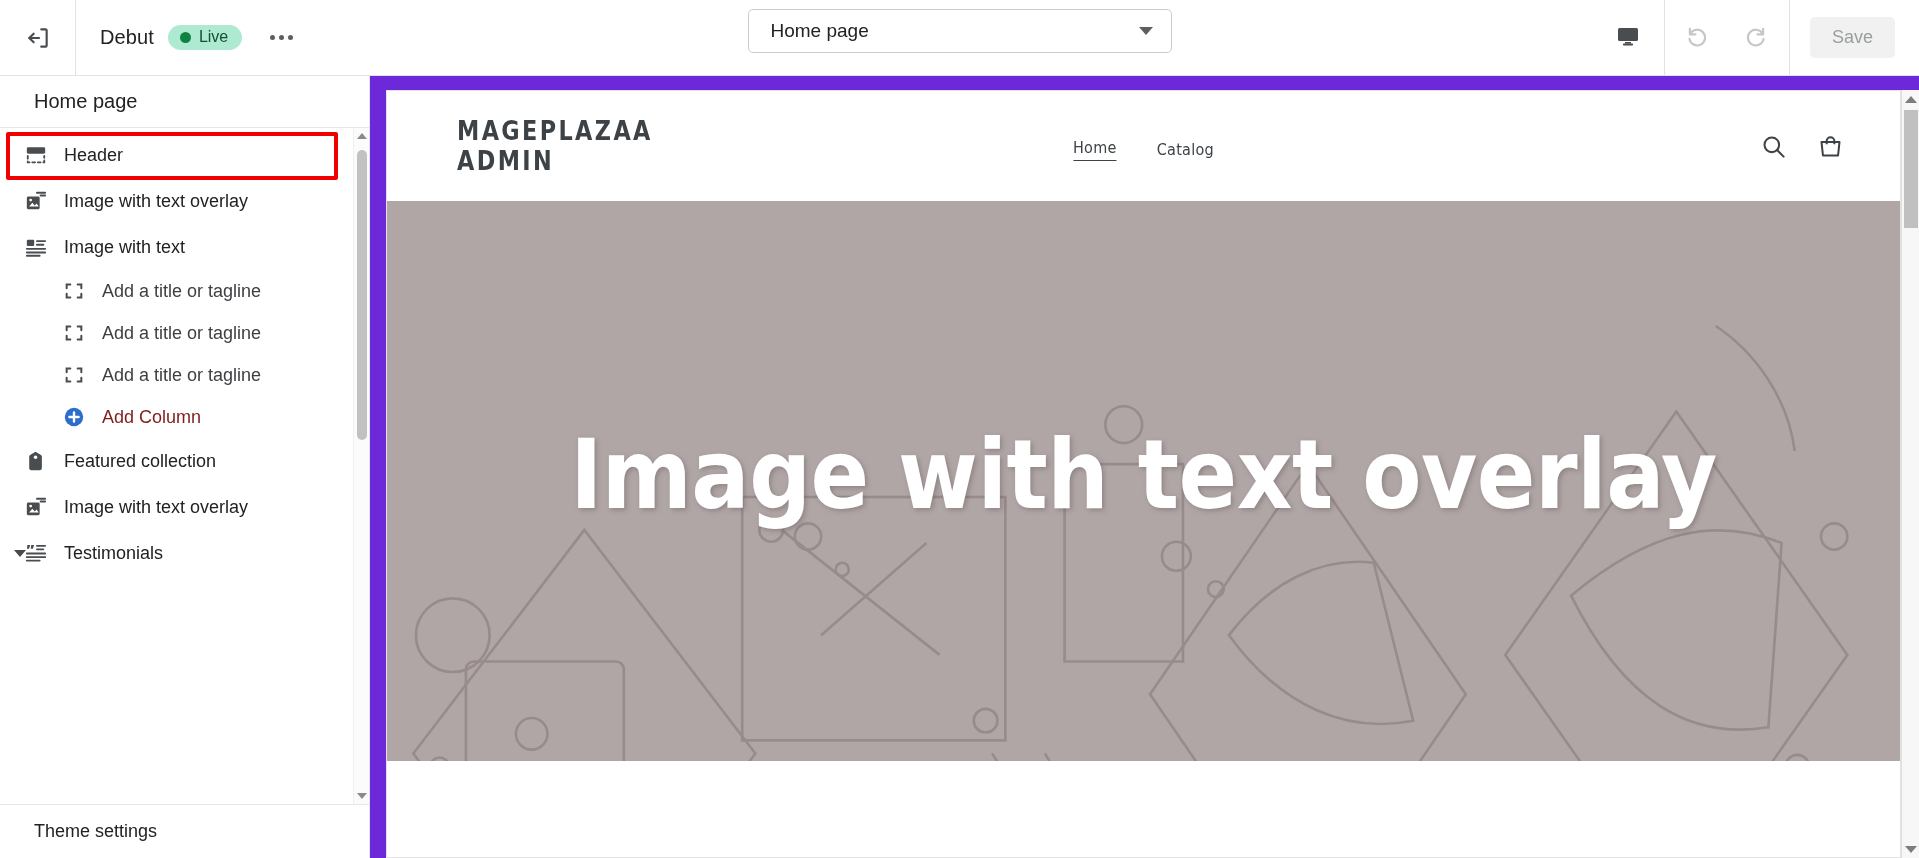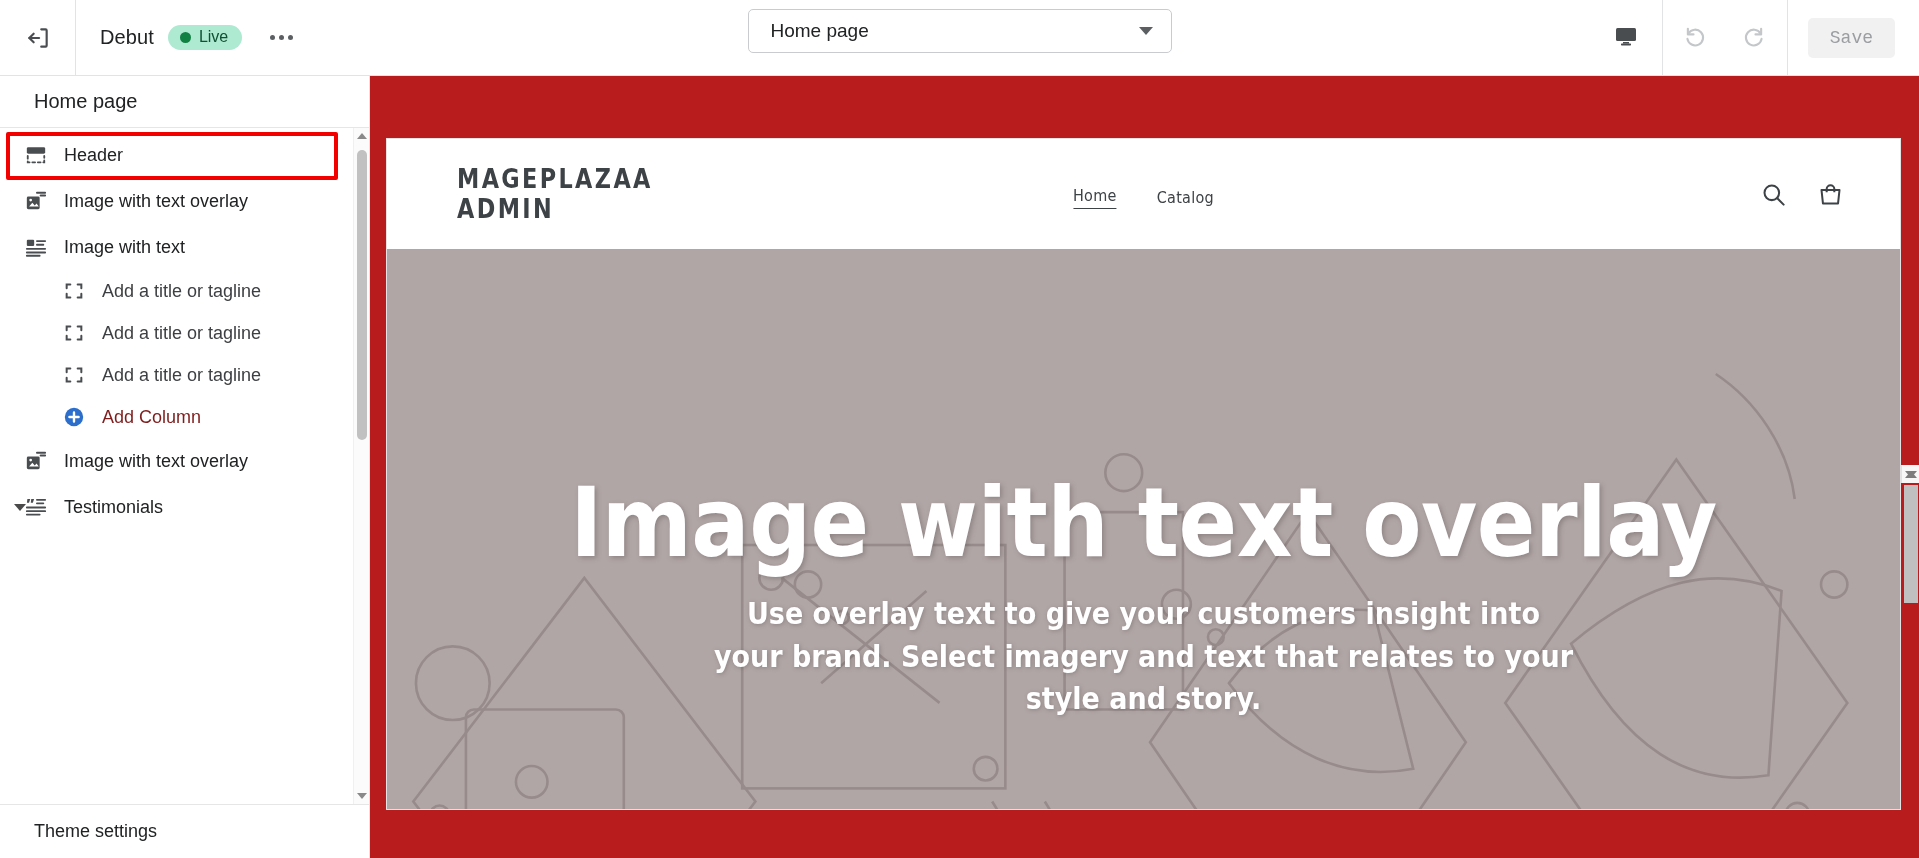--- a/index.html
+++ b/index.html
@@ -63,21 +63,21 @@
   .tb-divider { width: 1px; height: 76px; background: #e1e3e5; }
   .icon-btn {
     width: 62px; height: 76px;
     display: flex; align-items: center; justify-content: center; cursor: pointer;
   }
   .icon-btn.wide { width: 72px; }
   .save-wrap { display: flex; align-items: center; padding: 0 24px 0 20px; }
   .save-btn {
     background: #f1f1f1; color: #9b9ea1;
     border: none; border-radius: 5px;
-    font-size: 18px; font-family: Liberation Mono, monospace;
+    font-size: 18px; font-family: Liberation Sans, sans-serif;
     padding: 10px 22px; cursor: default;
   }
 
   
   .body { flex: 1; display: flex; min-height: 0; }
 
   
   .sidebar {
     width: 370px; min-width: 370px;
     background: #ffffff;
@@ -139,25 +139,24 @@
 
   
   .annot-box {
     position: absolute; left: 6px; top: 0; width: 332px; height: 48px;
     border: 4px solid #f20000; border-radius: 2px;
     pointer-events: none;
   }
 
   
   .preview-outer {
-    flex: 1; background: #b91c1c;
+    flex: 1; background: #6d28d9;
     position: relative; display: flex;
     padding: 14px 0 0 16px;
     min-width: 0;
-    align-items: center;
   }
   .preview-frame {
     flex: 1; background: #ffffff;
     border: 1px solid #e3e3e3;
     overflow: hidden; position: relative;
     margin-right: 0;
   }
   .store-header {
     height: 110px; background: #fff;
     display: flex; align-items: center;
@@ -363,20 +362,29 @@
               <span class="sb-label">Add a title or tagline</span>
             </div>
             <div class="sb-item child addcol">
               <span class="sb-icon">
                 <svg width="22" height="22" viewBox="0 0 24 24">
                   <circle cx="12" cy="12" r="10" fill="#2c6ecb"></circle>
                   <path d="M12 7v10M7 12h10" stroke="#ffffff" stroke-width="2.6" stroke-linecap="round"></path>
                 </svg>
               </span>
               <span class="sb-label">Add Column</span>
+            </div>
+            <div class="sb-item">
+              <span class="sb-icon">
+                <svg width="22" height="22" viewBox="0 0 24 24">
+                  <path d="M11 2.2 5.6 5.4A2 2 0 0 0 4.6 7.1V20a2 2 0 0 0 2 2h9.8a2 2 0 0 0 2-2V7.1a2 2 0 0 0-1-1.7L12 2.2a1 1 0 0 0-1 0z" fill="#4a4d50"></path>
+                  <circle cx="11.5" cy="8" r="1.9" fill="#ffffff"></circle>
+                </svg>
+              </span>
+              <span class="sb-label">Featured collection</span>
             </div>
             <div class="sb-item">
               <span class="sb-icon">
                 <svg width="22" height="22" viewBox="0 0 24 24">
                   <rect x="2" y="7" width="14" height="14" rx="1.6" fill="#4a4d50"></rect>
                   <path d="M4.5 18l3.5-4 2.6 3 2-2.2 2.4 3.2z" fill="#ffffff"></path>
                   <circle cx="6.2" cy="11" r="1.5" fill="#ffffff"></circle>
                   <g stroke="#4a4d50" stroke-width="2" stroke-linecap="round">
                     <path d="M13 3h9M17 6h5"></path>
                   </g>
@@ -474,21 +482,20 @@
             <path d="M515 200h90v150h-90z"></path>
             <circle cx="560" cy="170" r="14"></circle>
             <path d="M250 470c40 20 70 60 80 100"></path>
             <circle cx="820" cy="510" r="12"></circle>
               <circle cx="400" cy="520" r="16"></circle>
             <path d="M1010 95c30 20 55 55 60 95"></path>
           </svg>
 
           <div class="hero-text">
             <div class="hero-title">Image with text overlay</div>
-            <div class="hero-sub">Use overlay text to give your customers insight into your brand. Select imagery and text that relates to your style and story.</div>
           </div>
         </div>
       </div>
 
       <div class="pv-scrollbar">
         <div class="pv-arrow">
           <span class="tri-up"></span>
         </div>
         <div class="pv-thumb"></div>
         <div class="pv-arrow bottom">

